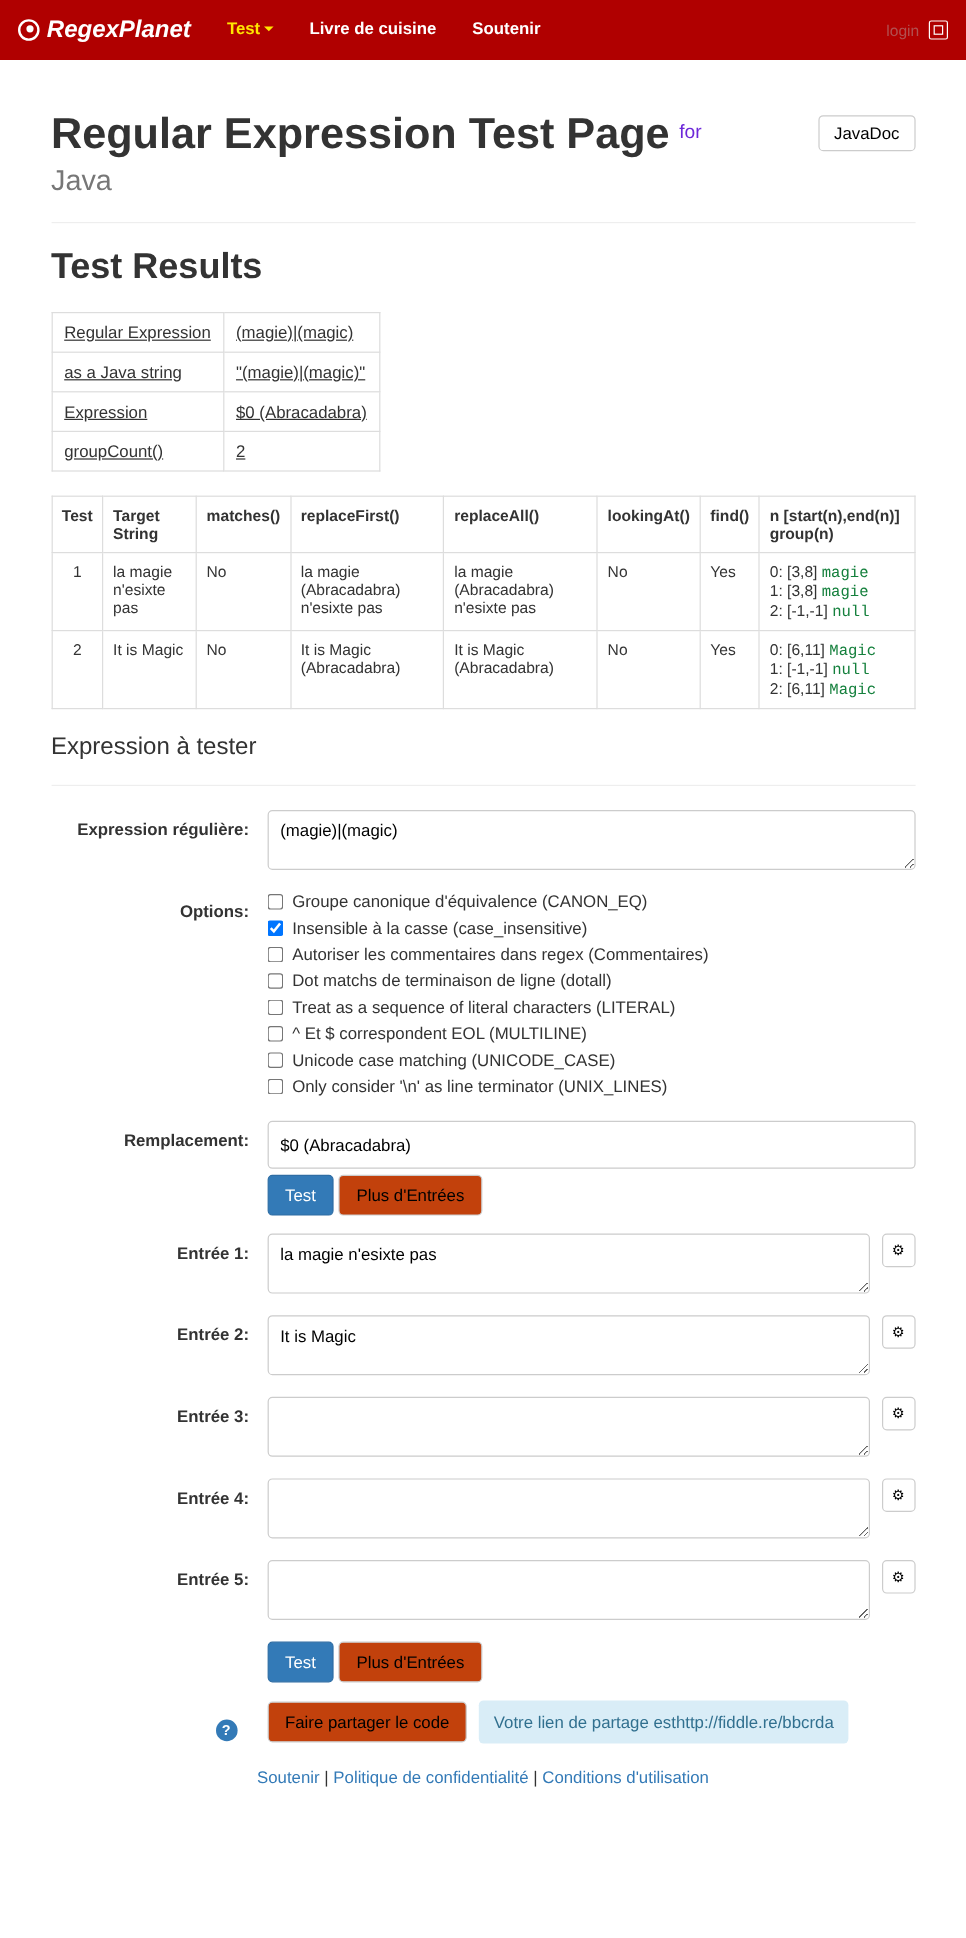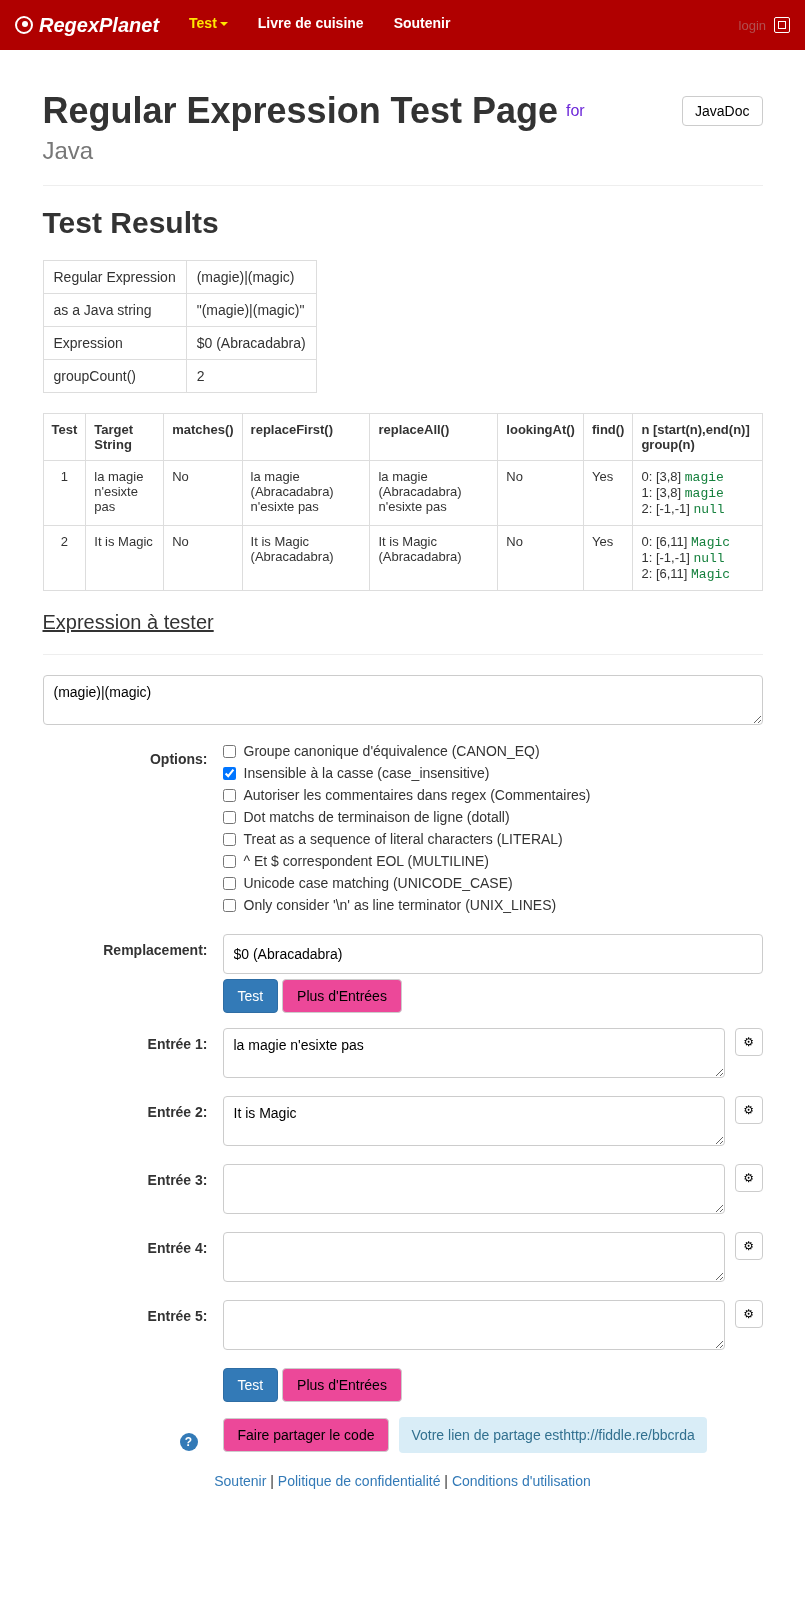--- a/index.html
+++ b/index.html
@@ -20,37 +20,37 @@
 .container { max-width: 750px; margin: 0 auto; padding: 40px 15px 20px; }
 .page-title { font-size: 36px; font-weight: 900; margin-bottom: 5px; display: flex; align-items: center; flex-wrap: wrap; }
 .page-title-main { font-family: Arial, sans-serif; font-weight: 900; }
 .page-title-for { font-size: 16px; color: #6d28d9; font-weight: normal; margin-left: 8px; }
 .javadoc-btn { margin-left: auto; border: 1px solid #ccc; border-radius: 4px; padding: 6px 12px; background: #fff; cursor: pointer; font-size: 14px; }
 .page-subtitle { font-size: 24px; color: #777; margin-bottom: 20px; }
 hr { border: none; border-top: 1px solid #eee; margin: 20px 0; }
 .section-title { font-size: 30px; font-weight: 900; font-family: Arial, sans-serif; margin: 20px 0; }
 table { border-collapse: collapse; margin-bottom: 20px; }
 table.summary { width: auto; }
-table.summary td { border: 1px solid #ddd; padding: 8px 10px; font-size: 14px; }
+table.summary td { border: 1px solid #ddd; padding: 8px 10px; font-size: 14px; text-decoration: underline; }
 table.results { width: 100%; }
 table.results th, table.results td { border: 1px solid #ddd; padding: 8px 8px; font-size: 13px; text-align: left; vertical-align: top; }
 table.results th { font-weight: bold; }
 .mono { font-family: "Courier New", monospace; color: #15803d; }
-.subsection-title { font-size: 20px; font-weight: normal; color: #333; margin: 20px 0 10px; text-decoration: underline; }
+.subsection-title { font-size: 20px; font-weight: normal; color: #333; margin: 20px 0 10px; }
 .form-row { display: flex; margin-bottom: 15px; }
 .form-label { width: 180px; text-align: right; padding-right: 15px; font-weight: bold; font-size: 14px; padding-top: 8px; }
 .form-control-wrap { flex: 1; }
 .form-control-wrap-input { display: flex; align-items: flex-start; gap: 10px; }
 .input-main { flex: 1; }
 textarea, input[type=text] { width: 100%; border: 1px solid #ccc; border-radius: 4px; padding: 8px 10px; font-size: 14px; font-family: inherit; resize: vertical; min-height: 40px; }
 textarea.regex { min-height: 50px; }
 .checkbox-list { list-style: none; }
 .checkbox-list li { margin-bottom: 6px; display: flex; align-items: center; }
 .checkbox-list input[type=checkbox] { margin-right: 8px; }
-.btn { display: inline-block; padding: 8px 14px; border-radius: 4px; border: 1px solid #ccc; background: #ec4899; cursor: pointer; font-size: 14px; }
+.btn { display: inline-block; padding: 8px 14px; border-radius: 4px; border: 1px solid #ccc; background: #c2410c; cursor: pointer; font-size: 14px; }
 .btn-primary { background: #337ab7; color: #fff; border-color: #2e6da4; }
 .btn-row { margin-top: 5px; }
 .cog-btn { border: 1px solid #ccc; border-radius: 4px; padding: 4px 8px; background: #fff; cursor: pointer; width: 28px; height: 28px; display: flex; align-items: center; justify-content: center; }
 .cog-icon { font-size: 12px; }
 .help-icon { width: 18px; height: 18px; background: #337ab7; color: #fff; border-radius: 50%; display: inline-flex; align-items: center; justify-content: center; font-size: 12px; font-weight: bold; margin-top: 8px; margin-right: 10px; }
 .share-row { display: flex; align-items: center; }
 .share-alert { background: #d9edf7; color: #31708f; padding: 10px 12px; border-radius: 4px; margin-left: 10px; font-size: 14px; }
 .share-alert a { color: #31708f; }
 .footer { text-align: center; margin-top: 20px; font-size: 14px; }
 .footer a { color: #337ab7; text-decoration: none; }
@@ -146,20 +146,21 @@
     <td>Yes</td>
     <td>0: [6,11] <span class="mono">Magic</span><br>1: [-1,-1] <span class="mono">null</span><br>2: [6,11] <span class="mono">Magic</span></td>
         </tr>
       </tbody>
   </table>
 
   <h3 class="subsection-title">Expression à tester</h3>
   <hr>
 
   <div class="form-row">
+    <div class="form-label">Expression régulière:</div>
     <div class="form-control-wrap">
       <textarea class="regex" id="regex-input" style="">(magie)|(magic)</textarea>
     </div>
   </div>
 
   <div class="form-row">
     <div class="form-label">Options:</div>
     <div class="form-control-wrap">
       <ul class="checkbox-list" id="options-list">
           <li>

